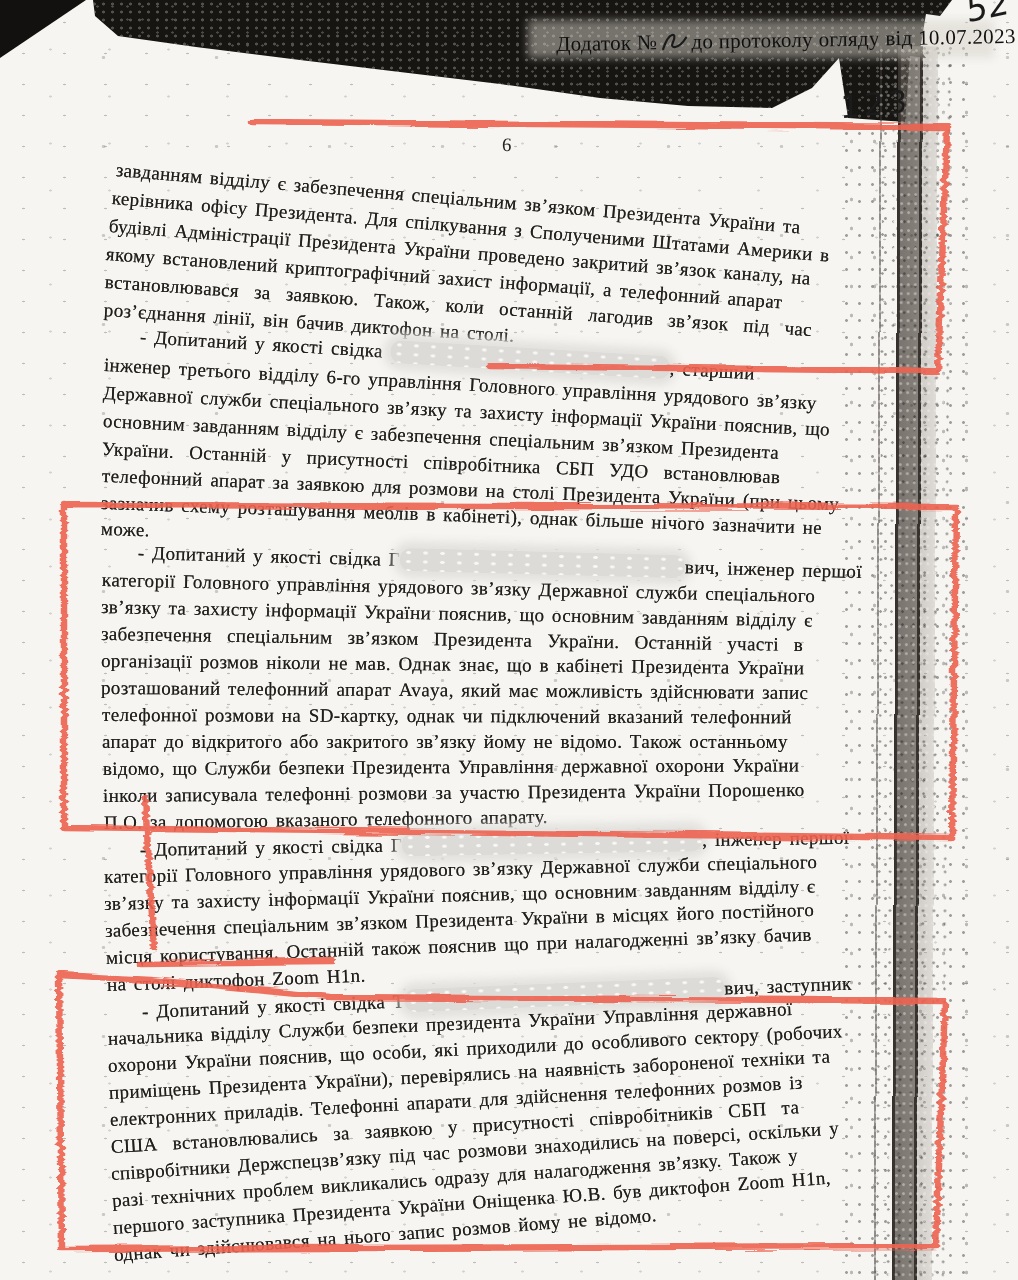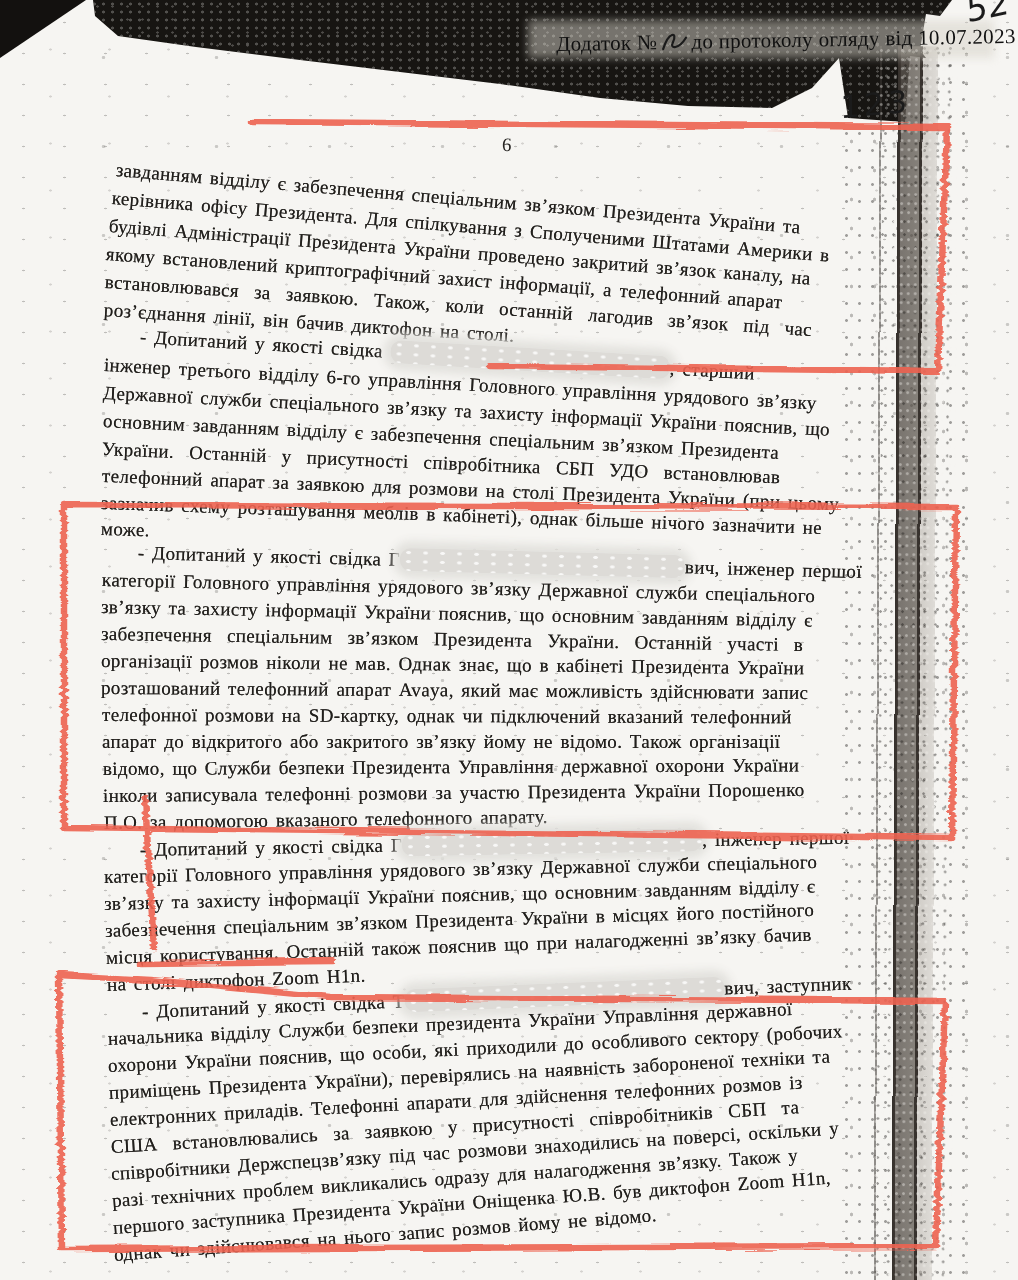--- a/index.html
+++ b/index.html
@@ -102,21 +102,21 @@
       <div class="tline" style="left: 102px; top: 464px; transform: rotate(2.2deg);"><span>телефонний апарат за заявкою для розмови на столі Президента України (при цьому</span></div>
       <div class="tline" style="left: 101px; top: 491px; transform: rotate(2deg);"><span>зазначив схему розташування меблів в кабінеті), однак більше нічого зазначити не</span></div>
       <div class="tline" style="left: 101px; top: 517px; transform: rotate(1.7deg);"><span>може.</span></div>
       <div class="tline" style="left: 138px; top: 541px; transform: rotate(1.5deg);"><span>- Допитаний у якості свідка Г</span><span class="redact" style="width: 285px;"></span><span>вич, інженер першої</span></div>
       <div class="tline" style="left: 102px; top: 568px; transform: rotate(1.3deg);"><span>категорії Головного управління урядового зв’язку Державної служби спеціального</span></div>
       <div class="tline" style="left: 101px; top: 595px; transform: rotate(1.1deg);"><span>зв’язку та захисту інформації України пояснив, що основним завданням відділу є</span></div>
       <div class="tline wide" style="left: 101px; top: 622px; transform: rotate(0.9deg);"><span>забезпечення спеціальним зв’язком Президента України. Останній участі в</span></div>
       <div class="tline" style="left: 101px; top: 649px; transform: rotate(0.6deg);"><span>організації розмов ніколи не мав. Однак знає, що в кабінеті Президента України</span></div>
       <div class="tline" style="left: 101px; top: 676px; transform: rotate(0.4deg);"><span>розташований телефонний апарат Avaya, який має можливість здійснювати запис</span></div>
       <div class="tline" style="left: 102px; top: 703px; transform: rotate(0.2deg);"><span>телефонної розмови на SD-картку, однак чи підключений вказаний телефонний</span></div>
-      <div class="tline" style="left: 102px; top: 730px; transform: rotate(0deg);"><span>апарат до відкритого або закритого зв’язку йому не відомо. Також організації</span></div>
+      <div class="tline" style="left: 102px; top: 730px; transform: rotate(0deg);"><span>апарат до відкритого або закритого зв’язку йому не відомо. Також останньому</span></div>
       <div class="tline" style="left: 103px; top: 757px; transform: rotate(-0.3deg);"><span>відомо, що Служби безпеки Президента Управління державної охорони України</span></div>
       <div class="tline" style="left: 103px; top: 784px; transform: rotate(-0.5deg);"><span>інколи записувала телефонні розмови за участю Президента України Порошенко</span></div>
       <div class="tline" style="left: 104px; top: 811px; transform: rotate(-0.8deg);"><span>П.О. за допомогою вказаного телефонного апарату.</span></div>
       <div class="tline" style="left: 140px; top: 838px; transform: rotate(-1deg);"><span>- Допитаний у якості свідка Г</span><span class="redact" style="width: 300px;"></span><span>, інженер першої</span></div>
       <div class="tline" style="left: 104px; top: 865px; transform: rotate(-1.2deg);"><span>категорії Головного управління урядового зв’язку Державної служби спеціального</span></div>
       <div class="tline" style="left: 104px; top: 892px; transform: rotate(-1.4deg);"><span>зв’язку та захисту інформації України пояснив, що основним завданням відділу є</span></div>
       <div class="tline" style="left: 105px; top: 919px; transform: rotate(-1.7deg);"><span>забезпечення спеціальним зв’язком Президента України в місцях його постійного</span></div>
       <div class="tline" style="left: 106px; top: 946px; transform: rotate(-1.9deg);"><span>місця користування. Останній також пояснив що при налагодженні зв’язку бачив</span></div>
       <div class="tline" style="left: 107px; top: 973px; transform: rotate(-2.1deg);"><span>на столі диктофон Zoom H1n.</span></div>
       <div class="tline" style="left: 142px; top: 1000px; transform: rotate(-2.3deg);"><span>- Допитаний у якості свідка Т</span><span class="redact" style="width: 320px;"></span><span>вич, заступник</span></div>

